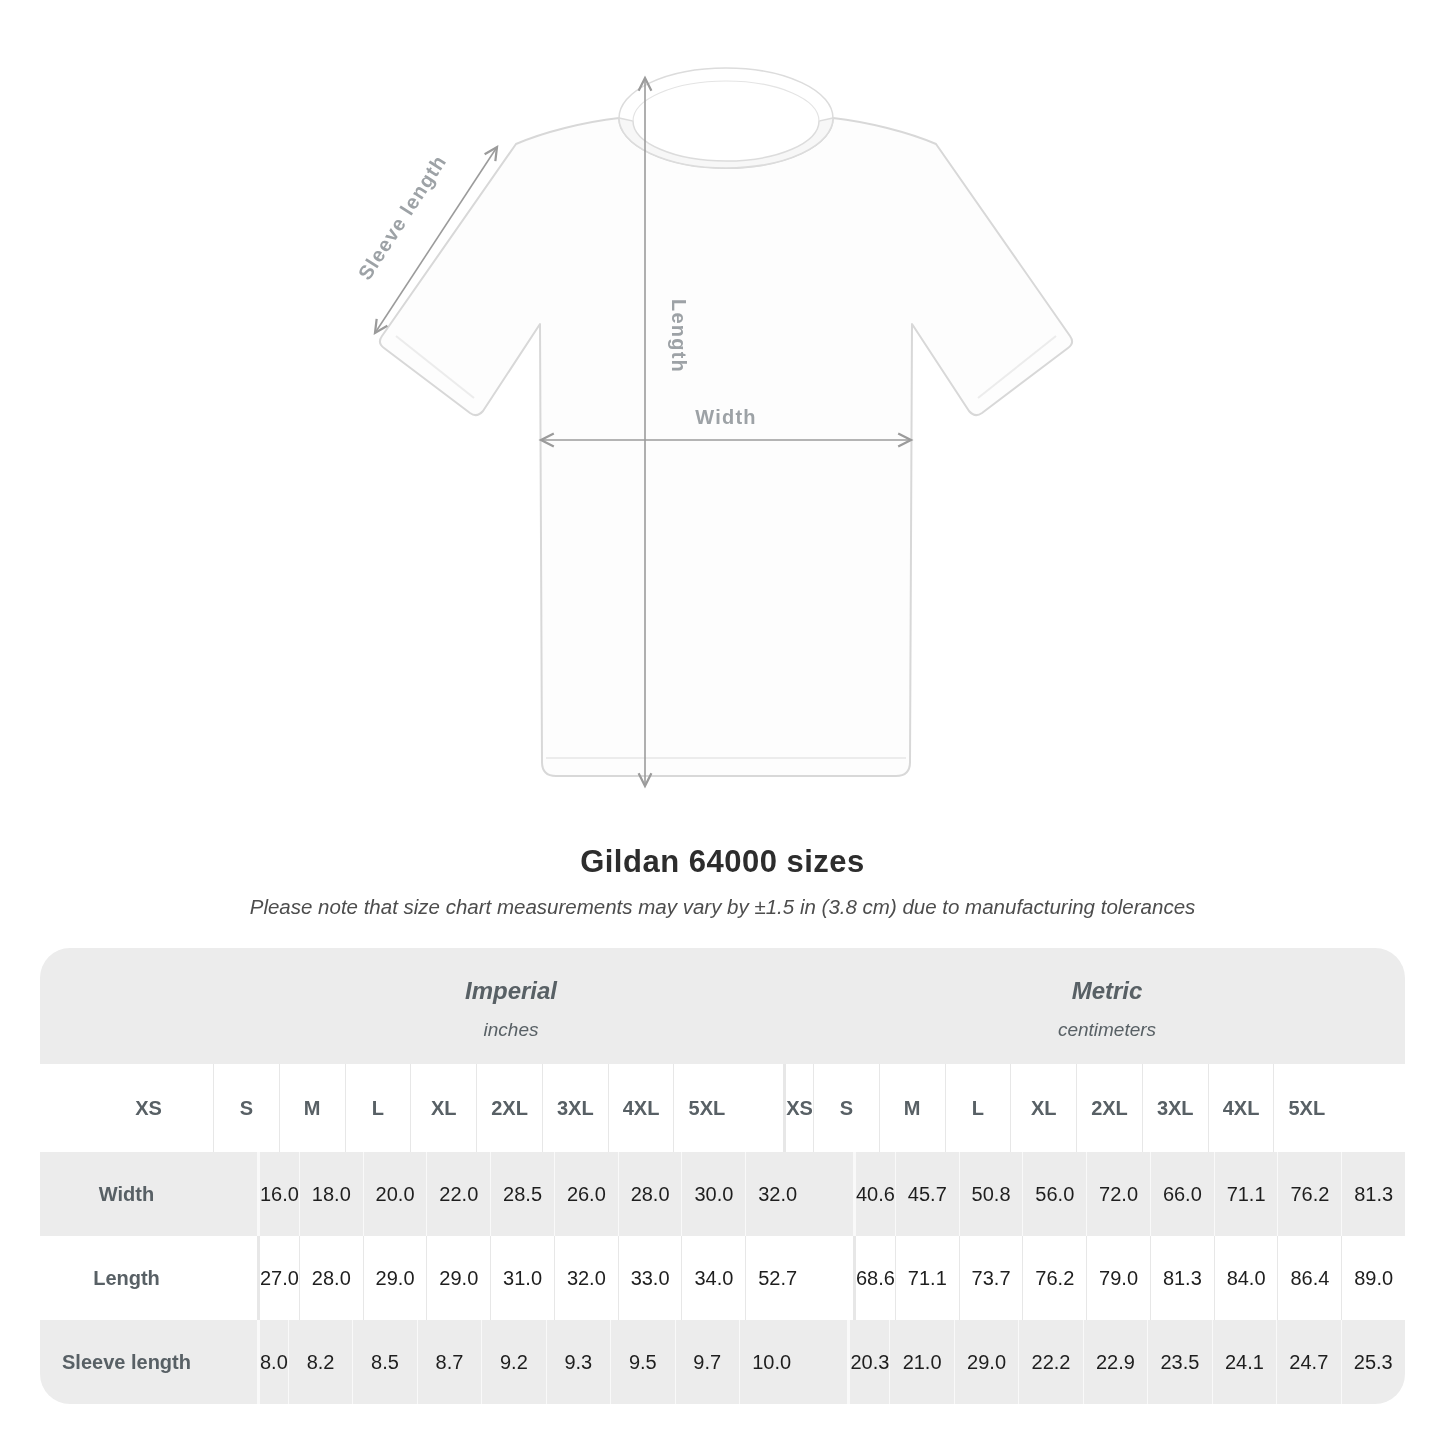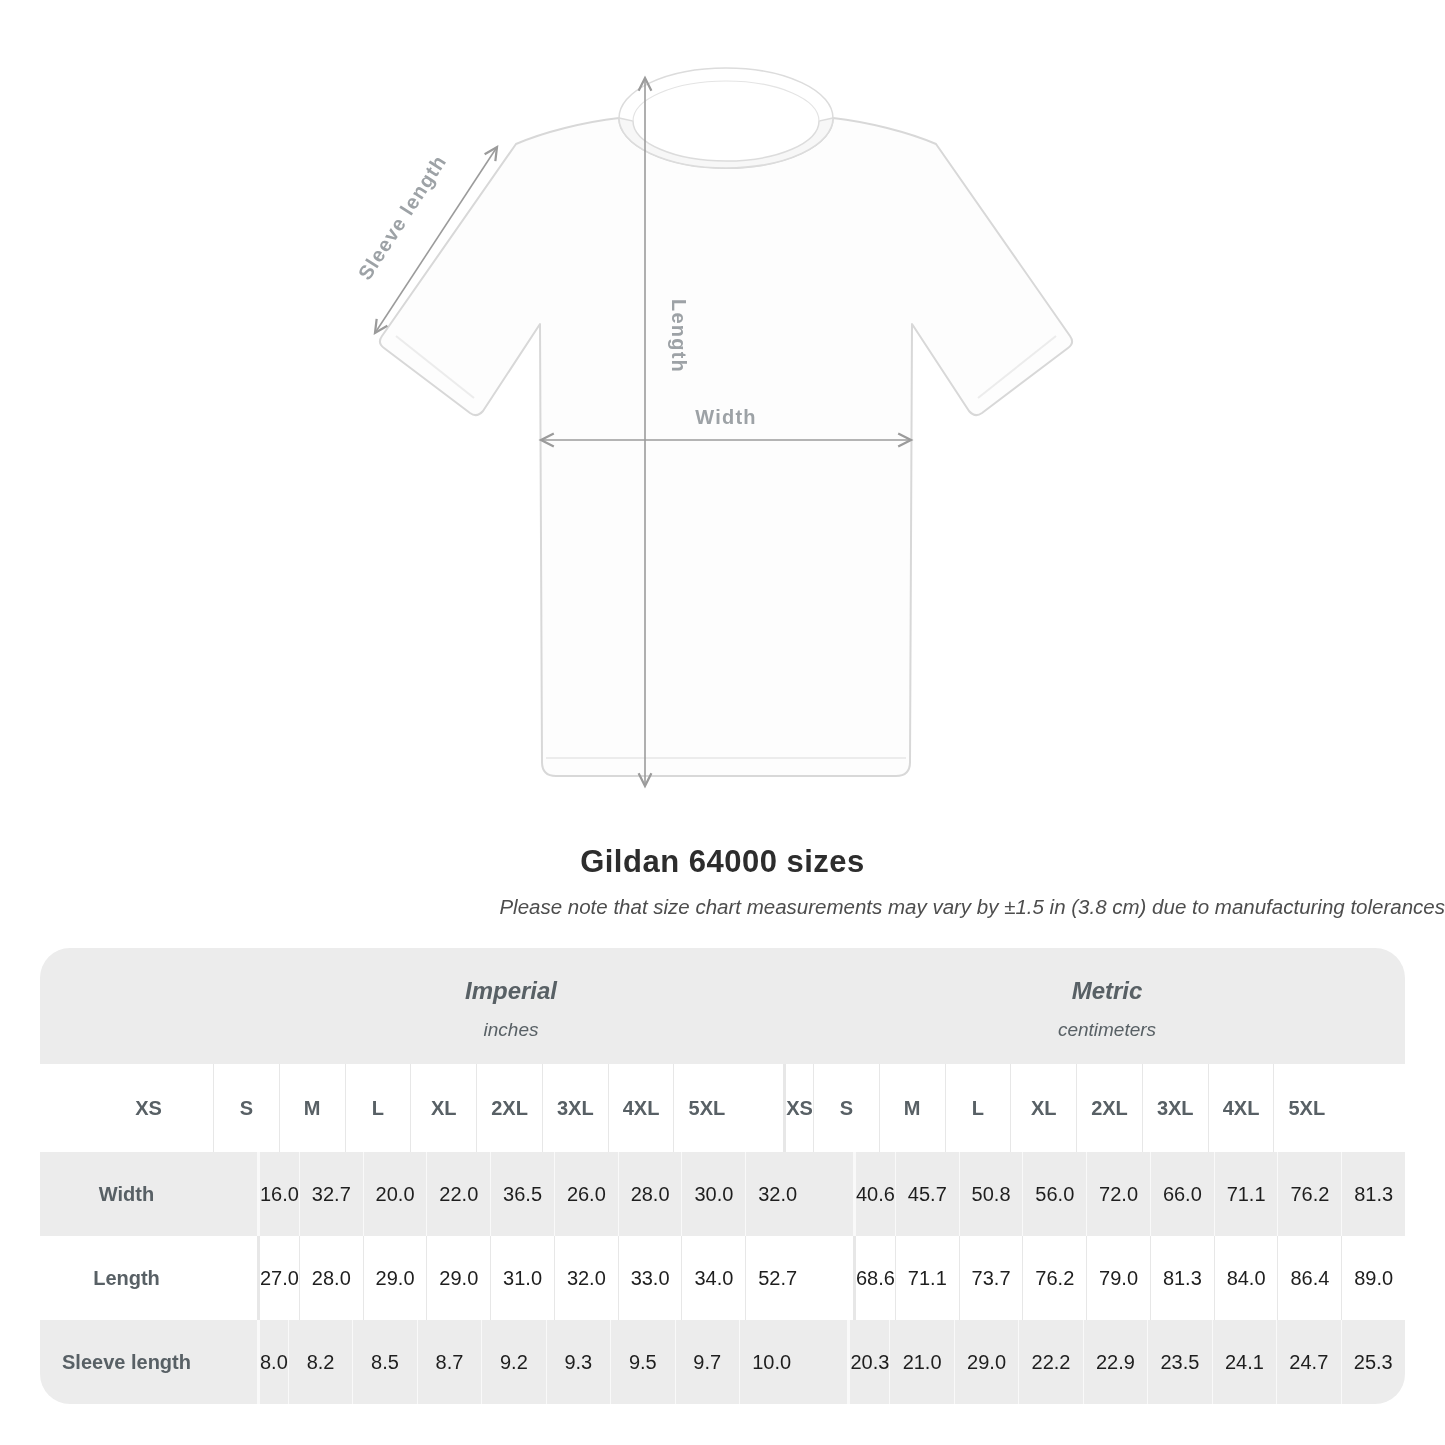--- a/index.html
+++ b/index.html
@@ -6,21 +6,21 @@
   body{
     width:1445px;height:1445px;position:relative;background:#ffffff;
     font-family:"Liberation Sans", sans-serif;overflow:hidden;
   }
   .shirt-svg{position:absolute;left:344px;top:64px;width:740px;height:752px;}
   .page-title{
     position:absolute;top:844px;left:0;width:100%;text-align:center;
     font-size:31px;font-weight:bold;color:var(--title-text);letter-spacing:.5px;
   }
   .size-note{
-    position:absolute;top:895px;left:0;width:100%;text-align:right;
+    position:absolute;top:895px;left:0;width:100%;text-align:center;
     font-size:20.5px;font-style:italic;color:var(--note-text);
   }
   .size-table{
     position:absolute;left:40px;top:948px;width:1365px;
     border-radius:30px;overflow:hidden;background:#ffffff;
   }
   .row{display:grid;grid-template-columns:173px repeat(18,1fr);}
   .gray{background:var(--stripe);--sep:var(--sep-on-gray);}
   .white{background:#ffffff;--sep:var(--sep-on-white);}
   .group-row{height:116px;background:var(--stripe);}
@@ -118,24 +118,24 @@
       <div class="cell th">2XL</div>
       <div class="cell th">3XL</div>
       <div class="cell th">4XL</div>
       <div class="cell th">5XL</div>
     </div>
 
   <div id="data-rows">
       <div class="row data-row gray">
         <div class="cell rowlabel">Width</div>
         <div class="cell group-start">16.0</div>
-        <div class="cell">32.7</div>
+        <div class="cell">18.0</div>
         <div class="cell">20.0</div>
         <div class="cell">22.0</div>
-        <div class="cell">36.5</div>
+        <div class="cell">28.5</div>
         <div class="cell">26.0</div>
         <div class="cell">28.0</div>
         <div class="cell">30.0</div>
         <div class="cell">32.0</div>
         <div class="cell group-start">40.6</div>
         <div class="cell">45.7</div>
         <div class="cell">50.8</div>
         <div class="cell">56.0</div>
         <div class="cell">72.0</div>
         <div class="cell">66.0</div>

